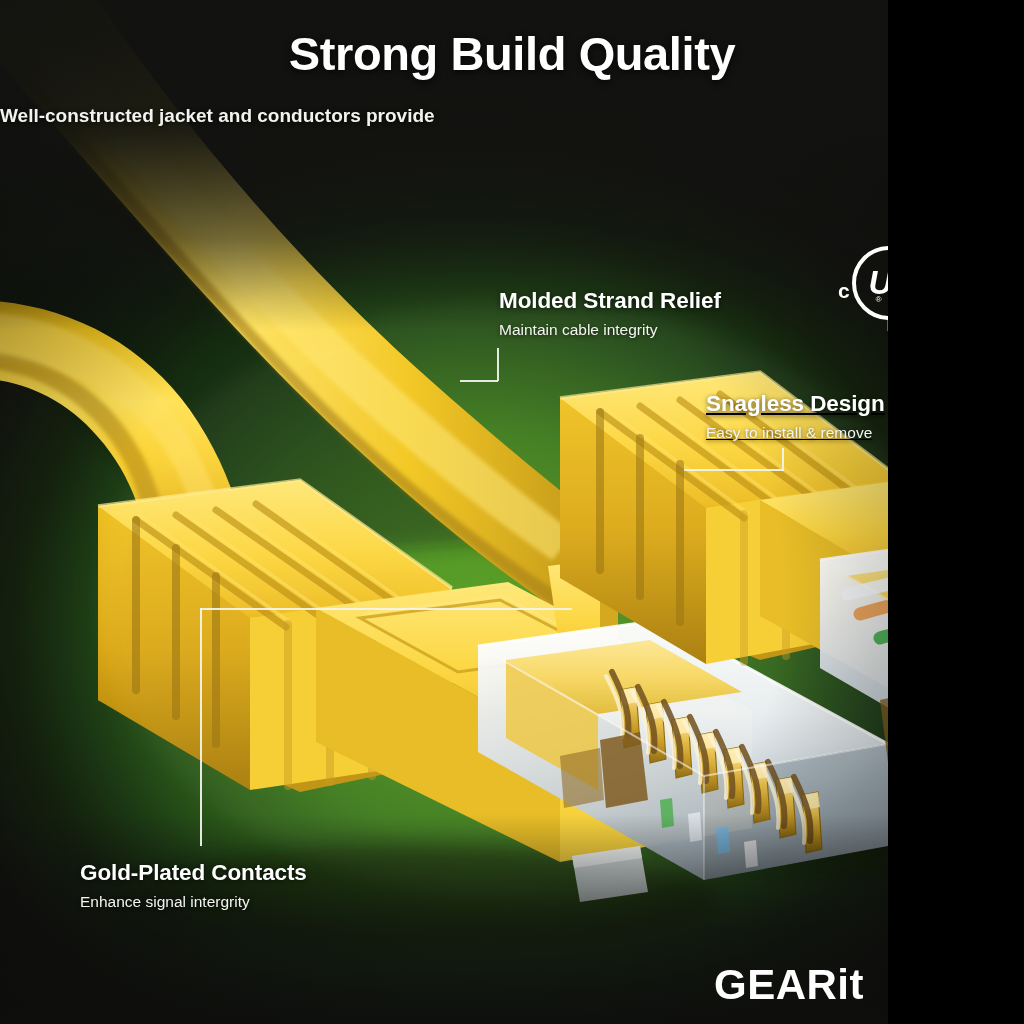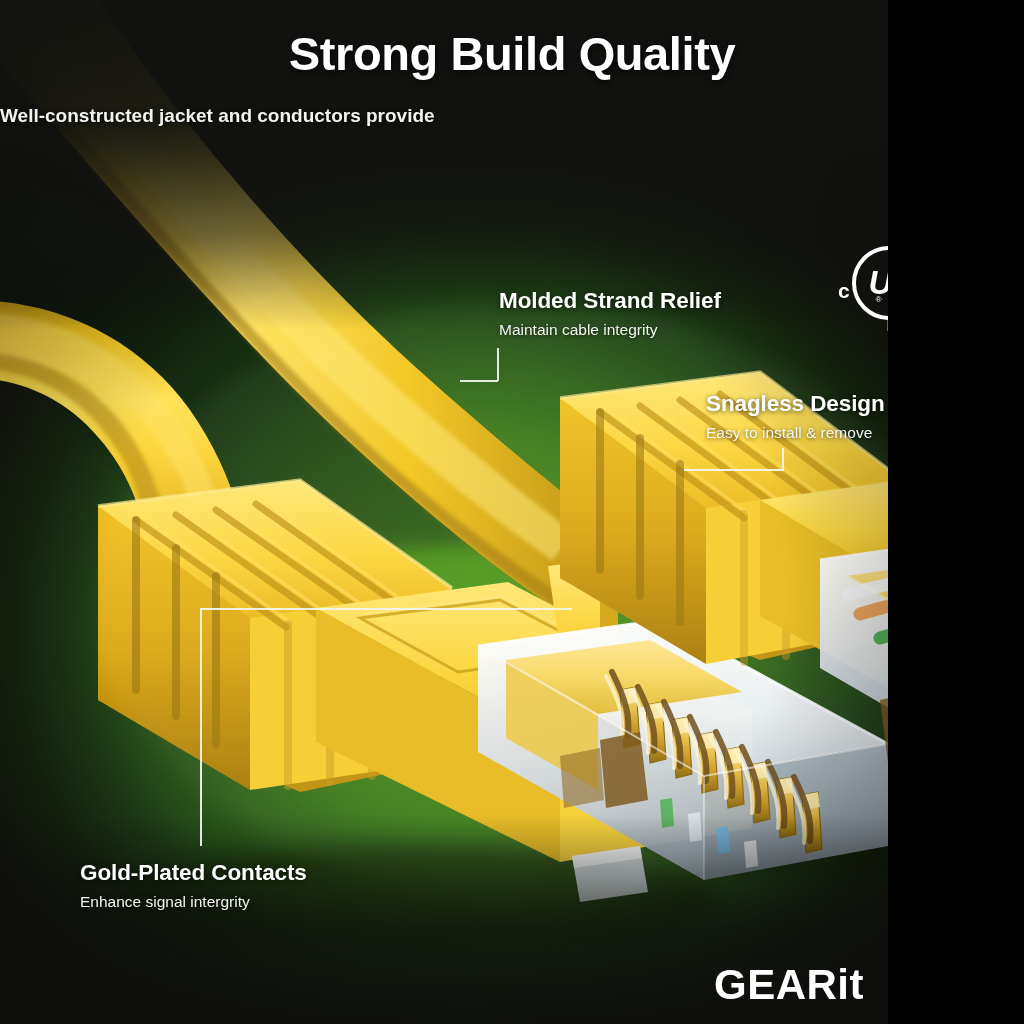--- a/index.html
+++ b/index.html
@@ -115,21 +115,21 @@
   }
   .callout .c-sub {
     font-size: 15.5px;
     font-weight: normal;
     color: #f4f4f1;
     white-space: nowrap;
     margin-top: 7px;
     text-shadow: 0 1px 4px rgba(0,0,0,0.6);
   }
   #callout-molded { left: 499px; top: 288px; }
-  #callout-snagless { left: 706px; top: 391px; }
+  #callout-snagless { left: 706px; top: 391px; text-decoration: underline; }
   #callout-gold { left: 80px; top: 860px; }
 
   
   .leader {
     position: absolute;
     background: #f3f4ee;
     opacity: 0.93;
   }
 
   

